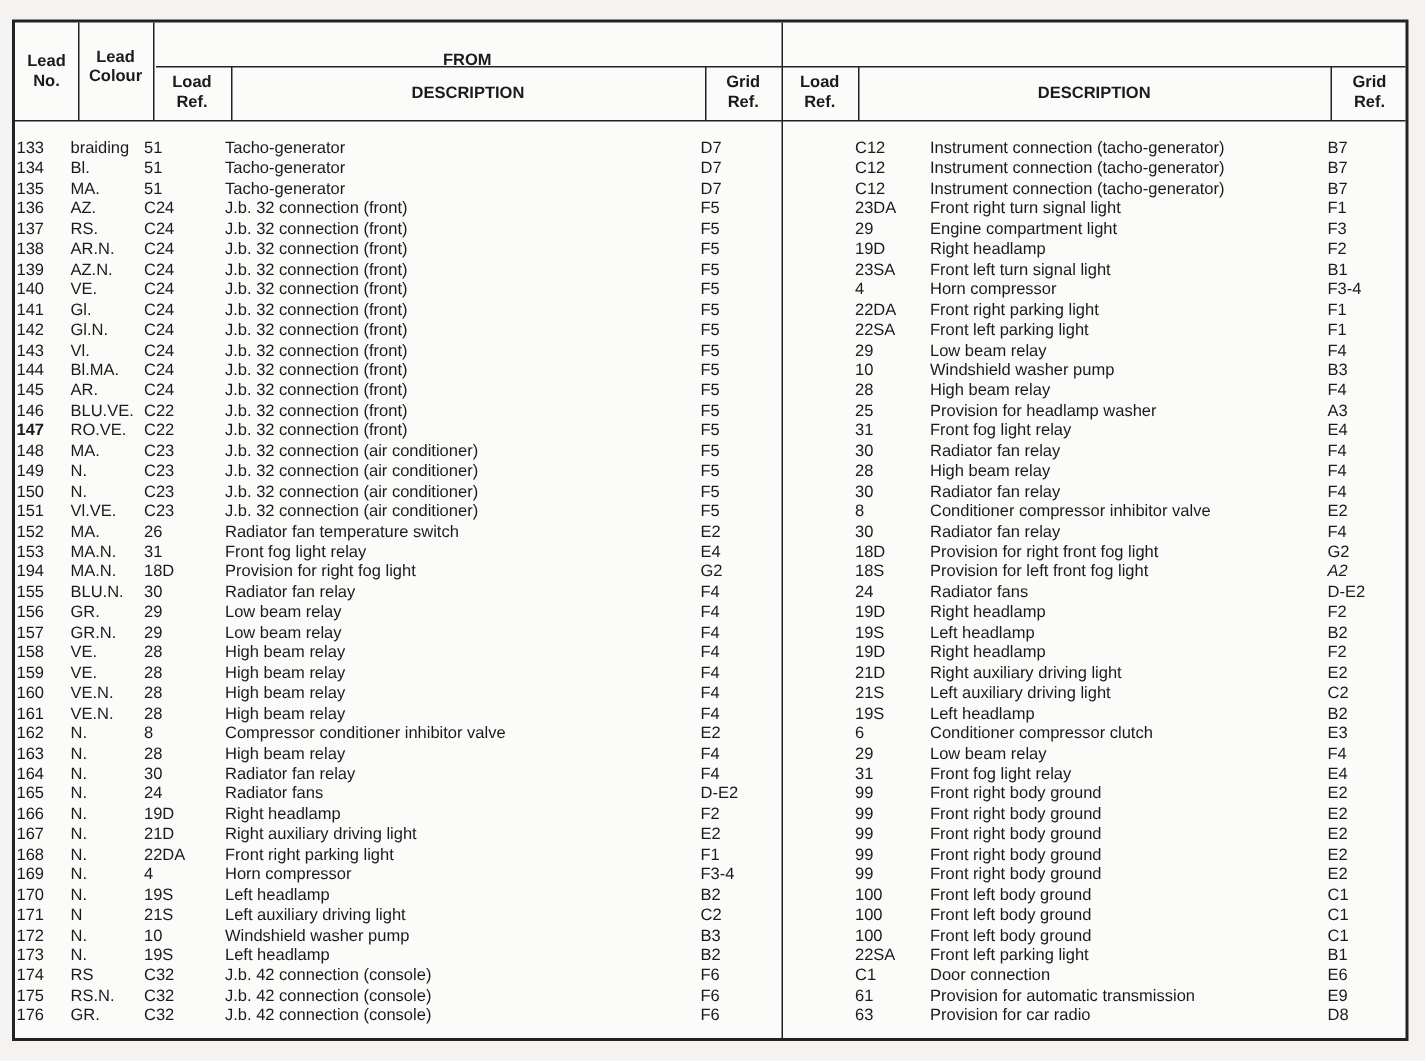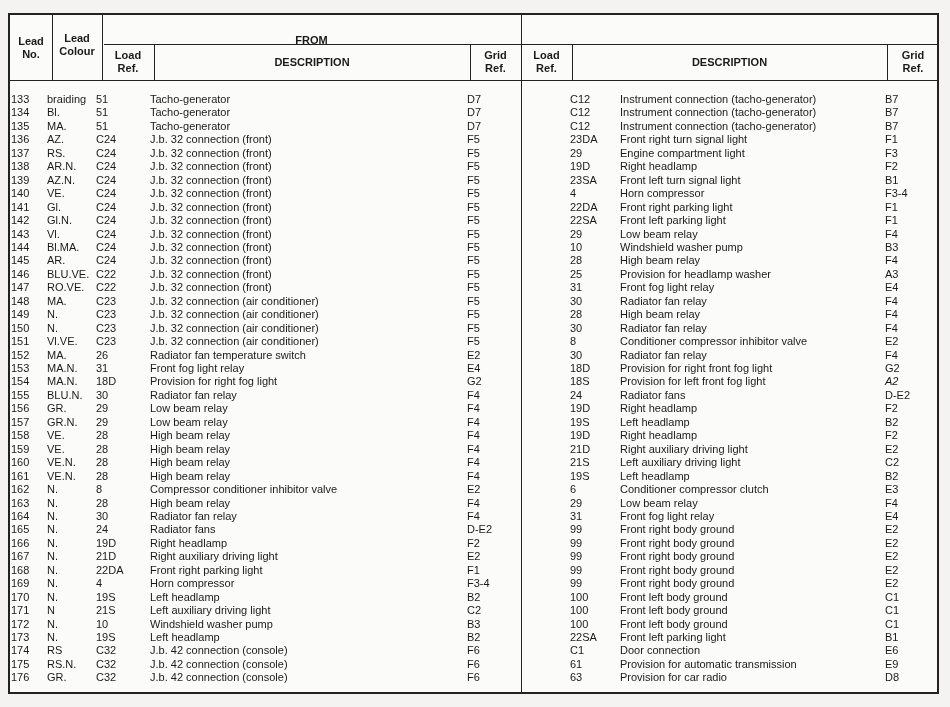--- a/index.html
+++ b/index.html
@@ -190,21 +190,21 @@
         <span style="left: 1px;">146</span>
         <span style="left: 37px;">BLU.VE.</span>
         <span style="left: 86px;">C22</span>
         <span style="left: 140px;">J.b. 32 connection (front)</span>
         <span style="left: 457px;">F5</span>
         <span style="left: 560px;">25</span>
         <span style="left: 610px;">Provision for headlamp washer</span>
         <span style="left: 875px;">A3</span>
       </div>
       <div class="row" style="top: 266.3px; width: 929px;">
-        <span style="left: 1px;">147</span>
+        <span style="left: 1px; font-weight: bold;">147</span>
         <span style="left: 37px;">RO.VE.</span>
         <span style="left: 86px;">C22</span>
         <span style="left: 140px;">J.b. 32 connection (front)</span>
         <span style="left: 457px;">F5</span>
         <span style="left: 560px;">31</span>
         <span style="left: 610px;">Front fog light relay</span>
         <span style="left: 875px;">E4</span>
       </div>
       <div class="row" style="top: 279.75px; width: 929px;">
         <span style="left: 1px;">148</span>
@@ -260,21 +260,21 @@
         <span style="left: 1px;">153</span>
         <span style="left: 37px;">MA.N.</span>
         <span style="left: 86px;">31</span>
         <span style="left: 140px;">Front fog light relay</span>
         <span style="left: 457px;">E4</span>
         <span style="left: 560px;">18D</span>
         <span style="left: 610px;">Provision for right front fog light</span>
         <span style="left: 875px;">G2</span>
       </div>
       <div class="row" style="top: 360.45px; width: 929px;">
-        <span style="left: 1px;">154</span>
+        <span style="left: 1px;">194</span>
         <span style="left: 37px;">MA.N.</span>
         <span style="left: 86px;">18D</span>
         <span style="left: 140px;">Provision for right fog light</span>
         <span style="left: 457px;">G2</span>
         <span style="left: 560px;">18S</span>
         <span style="left: 610px;">Provision for left front fog light</span>
         <span style="left: 875px; font-style: italic;">A2</span>
       </div>
       <div class="row" style="top: 373.9px; width: 929px;">
         <span style="left: 1px;">155</span>

